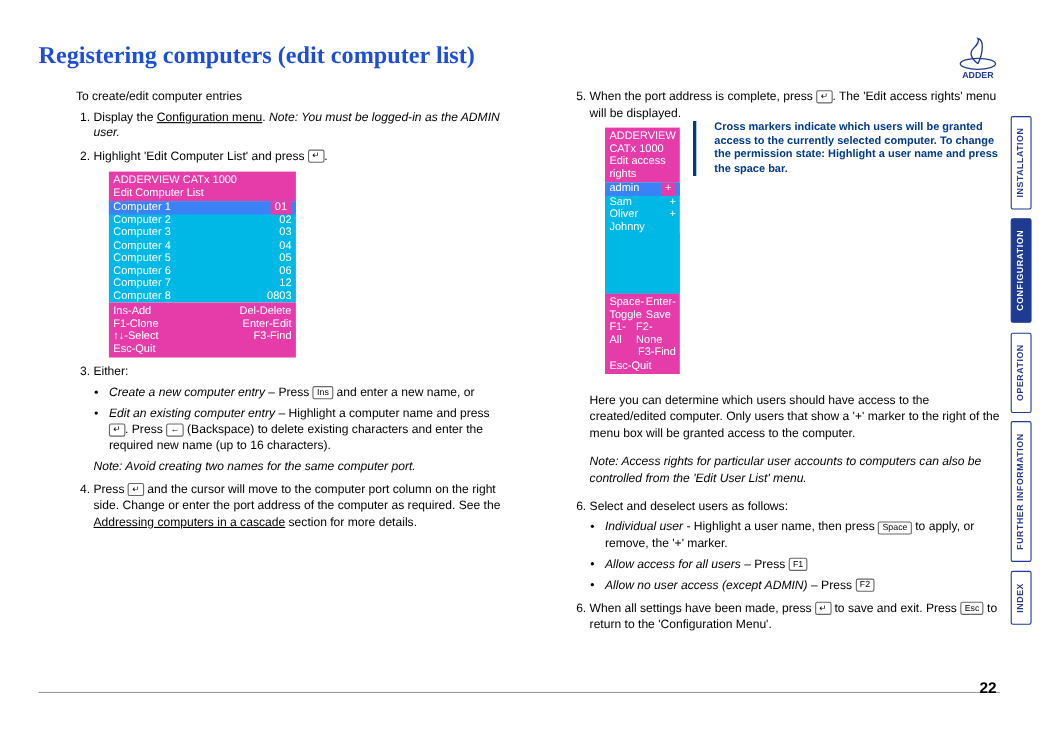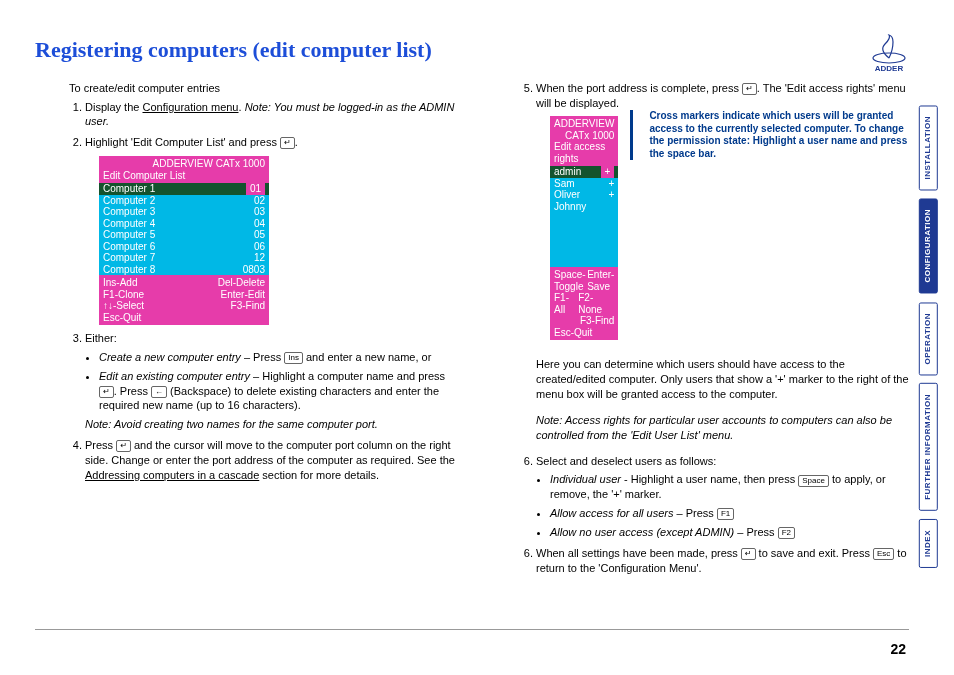--- a/index.html
+++ b/index.html
@@ -9,37 +9,37 @@
 .col{flex:1}
 .subhead{font-weight:normal;margin:0 0 4px 34px}
 ol.steps{margin:0;padding:0 0 0 50px}
 ol.steps>li{margin-bottom:6px}
 .subbul{list-style:disc;margin:4px 0 4px 14px;padding:0}
 .subbul li{margin-bottom:4px}
 .note{font-style:italic;margin-top:4px}
 .underline{text-decoration:underline}
 .osd{margin:6px 0 6px 14px;width:170px;font-size:10px;line-height:1.15}
 .osd .hdr{background:#e63caa;color:#fff;padding:2px 4px}
-.osd .hdr .t{display:block;text-align:right}
+.osd .hdr .t{display:block;text-align:left}
 .osd .list{background:#00b8e6;color:#fff}
 .osd .row{display:flex;justify-content:space-between;padding:0 4px}
-.osd .row.hl{background:#14532d}
+.osd .row.hl{background:#3b82f6}
 .osd .row.hl span:last-child{background:#e63caa;color:#fff;padding:0 4px}
 .osd .row .plus{color:#fff}
 .osd .ftr{background:#e63caa;color:#fff;padding:2px 4px}
 .osd .ftr .fr{display:flex;justify-content:space-between}
 .callout{border-left:3px solid #003a8c;padding-left:16px;color:#003a8c;font-weight:bold;font-size:10px;line-height:1.25;margin-left:12px}
 .flexrow{display:flex;align-items:flex-start}
 .keyicon{display:inline-block;border:1px solid #666;border-radius:2px;font-size:8px;padding:0 3px;line-height:10px;vertical-align:middle;background:#fff}
 .logo{position:absolute;top:32px;right:40px;width:50px;text-align:center;color:#1f3a93;font-size:8px;font-weight:bold}
 .logo svg{display:block;margin:0 auto}
 .sidebar{position:absolute;right:16px;top:105px;display:flex;flex-direction:column;gap:8px}
 .tab{border:1px solid #1f3a93;color:#1f3a93;background:#fff;font-size:8px;font-weight:bold;writing-mode:vertical-rl;transform:rotate(180deg);padding:10px 3px;text-align:center;letter-spacing:.5px;border-radius:2px}
 .tab.active{background:#1f3a93;color:#fff}
-.pagenum{position:absolute;bottom:16px;right:48px;font-weight:bold;font-size:14px}
+.pagenum{position:absolute;bottom:40px;right:48px;font-weight:bold;font-size:14px}
 .hr{position:absolute;bottom:45px;left:35px;right:45px;border-top:1px solid #999}
 .osd .spacer{height:40px;background:#00b8e6}
 .osd2 .spacer{height:55px}
 </style>
 </head>
 <body>
 
 <div class="page">
  <h1 class="title">Registering computers (edit computer list)</h1>
 

